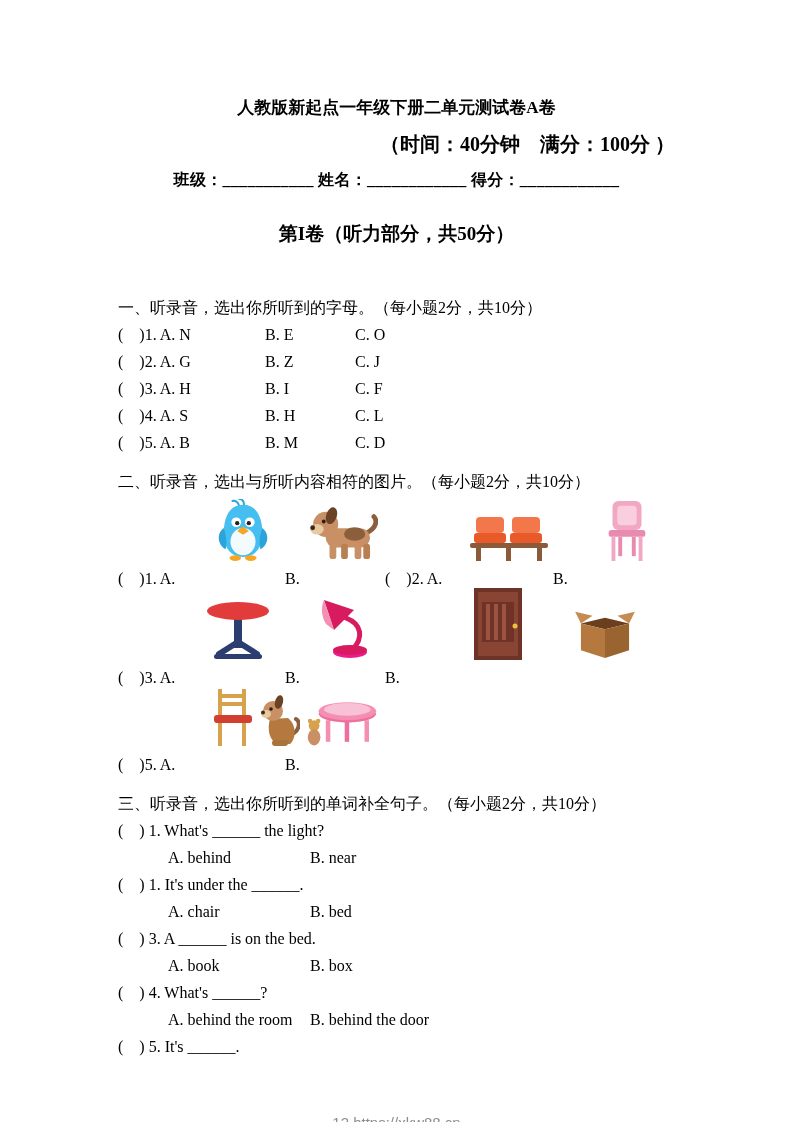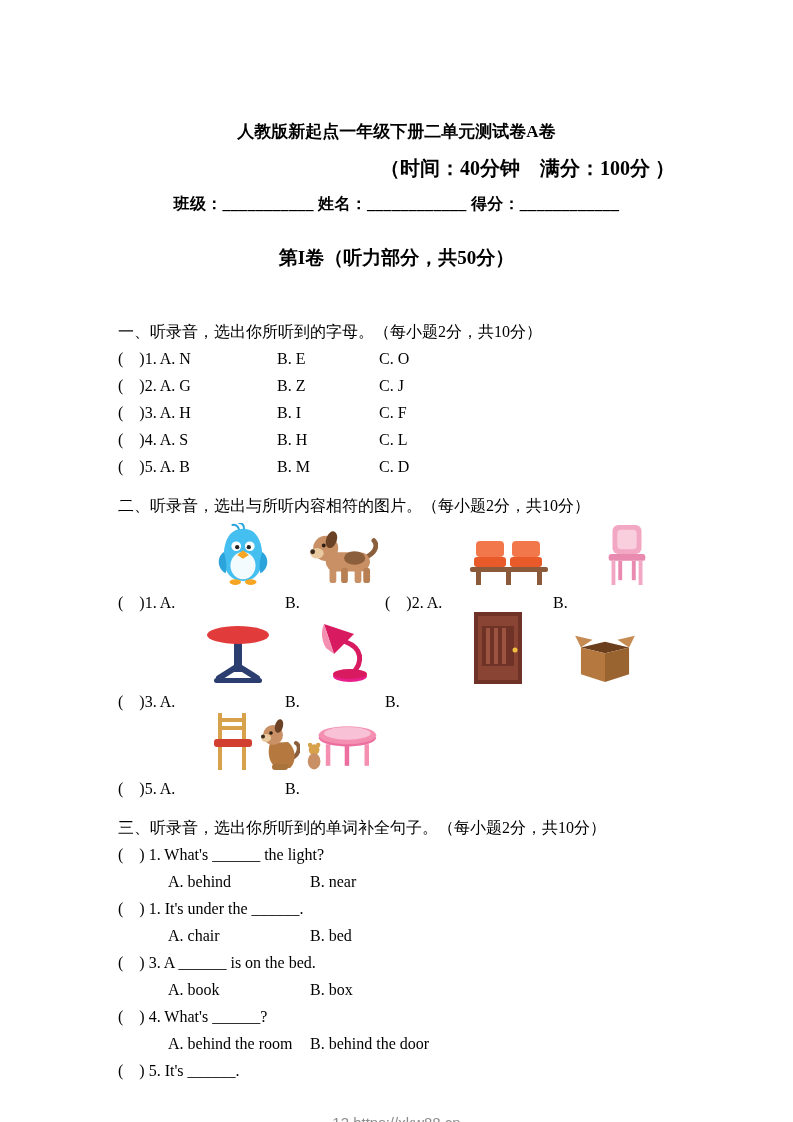--- a/index.html
+++ b/index.html
@@ -2,28 +2,28 @@
 <html><head>
 <meta charset="utf-8">
 <style>
   * { margin:0; padding:0; box-sizing:border-box; }
   html,body { background:#ffffff; }
   .page {
     width:793px; height:1122px; position:relative; background:#fff;
     font-family:"Liberation Serif","DejaVu Serif",serif;
     color:#000; font-size:16px; overflow:hidden; margin:0 auto;
   }
-  .content { padding:120px 118px 0 118px; }
+  .content { padding:96px 118px 0 118px; }
   .title { text-align:center; font-weight:bold; font-size:17px; line-height:24px; }
   .subtitle { text-align:right; font-weight:bold; font-size:20px; line-height:24px; margin-top:12px; }
   .fields { text-align:center; font-weight:bold; line-height:24px; margin-top:12px; letter-spacing:0.3px; }
   .part-title { text-align:center; font-weight:bold; font-size:19px; line-height:24px; margin-top:30px; }
   .sec-title { margin-top:48px; line-height:27px; }
   .sec-title.tight { margin-top:12px; }
-  .letter-row { display:flex; line-height:27px;gap:12px; }
+  .letter-row { display:flex; line-height:27px; }
   .letter-row .c1 { width:147px; }
   .letter-row .c2 { width:90px; }
   .img-row { display:flex; align-items:flex-end; }
   .img-row-1 { margin-top:8px; height:62px; }
   .img-row-2 { margin-top:0; height:72px; }
   .img-row-3 { margin-top:2px; height:58px; }
   .label-row { display:flex; line-height:27px; }
   .label-row .l1 { width:167px; }
   .label-row .l2 { width:100px; }
   .label-row .l3 { width:168px; }

